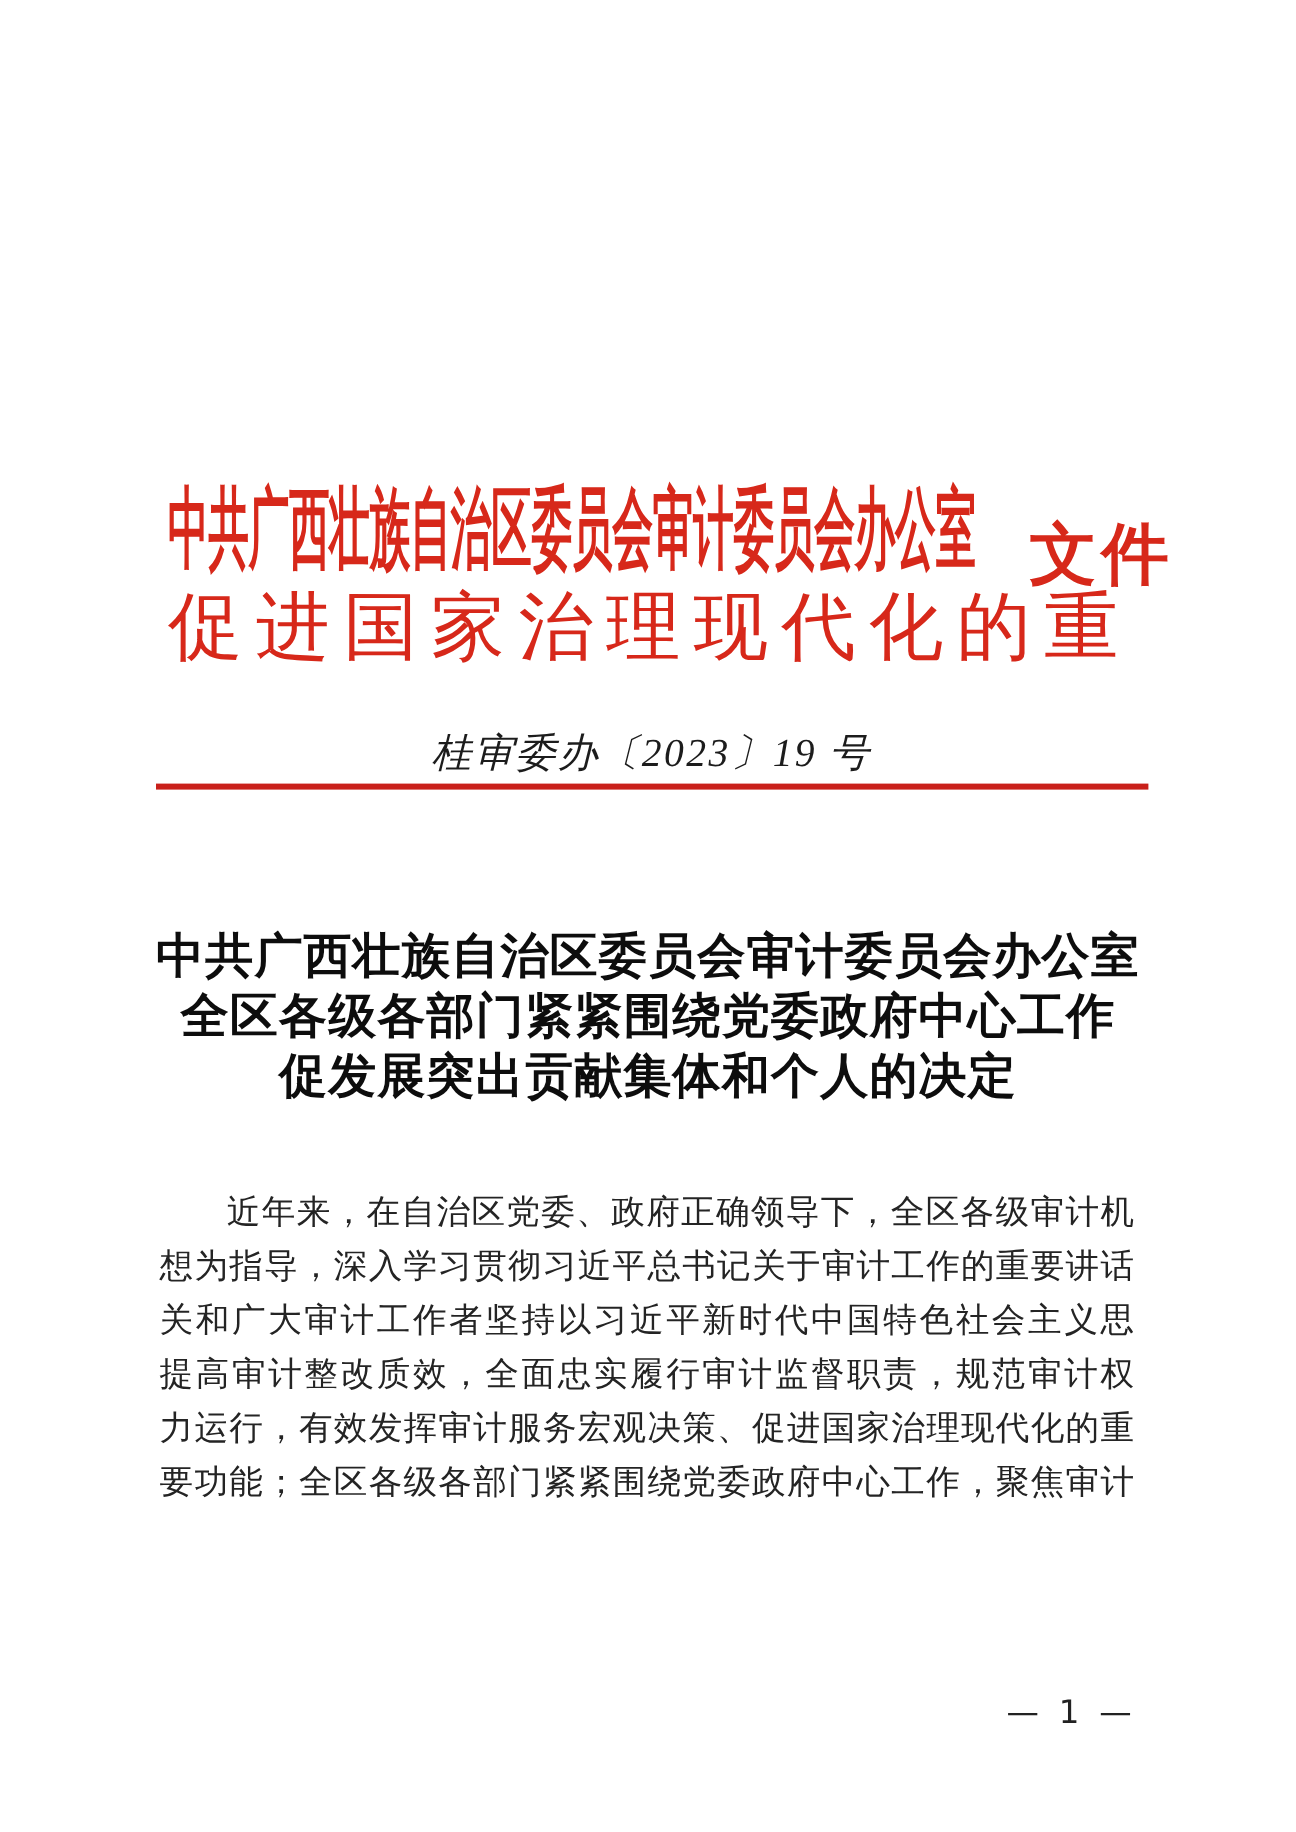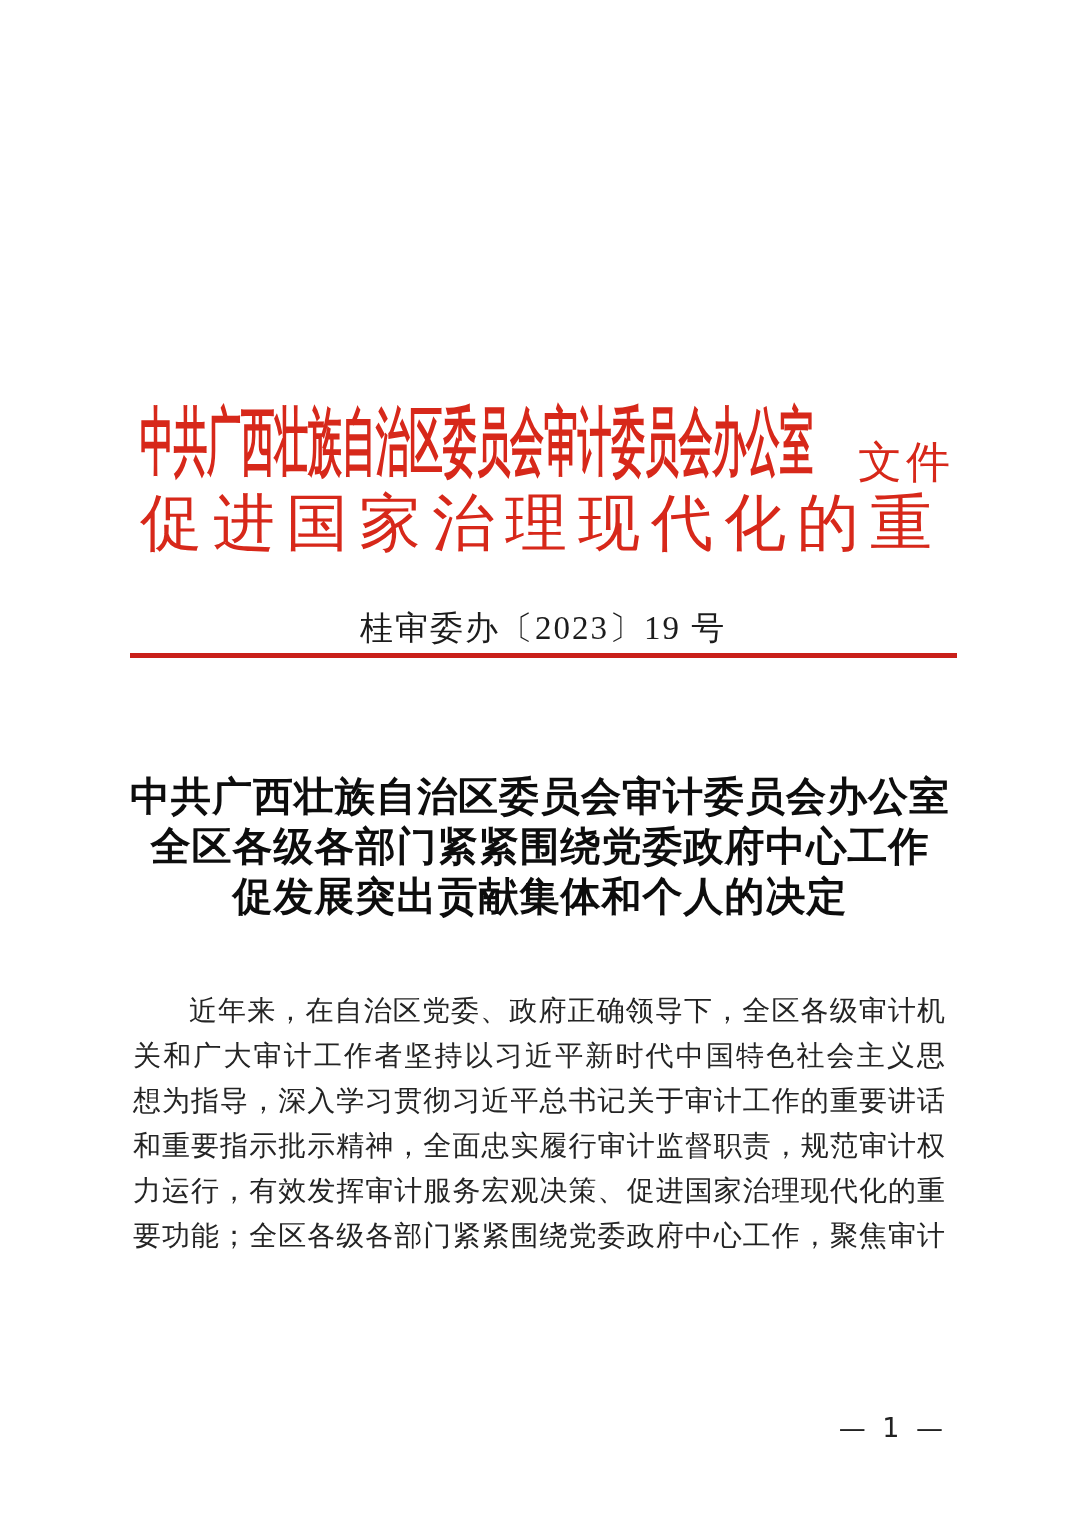--- a/index.html
+++ b/index.html
@@ -34,38 +34,39 @@
     font-size:62px;
     line-height:74px;
     font-weight:400;
     color:var(--header-red);
     letter-spacing:11px;
     white-space:nowrap;
   }
   .doc-type{
     position:absolute;
     left:858px; top:388px;
-    font-size:44px;
+    font-size:56px;
     line-height:78px;
-    font-weight:400;
+    font-weight:700;
     color:var(--header-red);
     letter-spacing:4px;
     white-space:nowrap;
     text-align:center;
   }
   
   .doc-number{
     position:absolute;
     left:130px; top:572px;
     width:826px;
     text-align:center;
     font-size:33px;
     line-height:40px;
     color:#1c1c1c;
     letter-spacing:2px;
+    font-style:italic;
   }
   .red-divider{
     position:absolute;
     left:130px; top:617px;
     width:827px;
     height:5px;
     background:var(--divider-red);
   }
   
   .doc-title{
@@ -127,22 +128,22 @@
   <div class="red-divider"></div>
 
   <div class="doc-title">
     <div class="t-line">中共广西壮族自治区委员会审计委员会办公室</div>
     <div class="t-line">全区各级各部门紧紧围绕党委政府中心工作</div>
     <div class="t-line">促发展突出贡献集体和个人的决定</div>
   </div>
 
   <div class="body-block">
     <div class="b-line first">近年来，在自治区党委、政府正确领导下，全区各级审计机</div>
+    <div class="b-line">想为指导，深入学习贯彻习近平总书记关于审计工作的重要讲话</div>
     <div class="b-line">关和广大审计工作者坚持以习近平新时代中国特色社会主义思</div>
-    <div class="b-line">想为指导，深入学习贯彻习近平总书记关于审计工作的重要讲话</div>
-    <div class="b-line">和重要指示批示精神，全面忠实履行审计监督职责，规范审计权</div>
+    <div class="b-line">提高审计整改质效，全面忠实履行审计监督职责，规范审计权</div>
     <div class="b-line">力运行，有效发挥审计服务宏观决策、促进国家治理现代化的重</div>
     <div class="b-line">要功能；全区各级各部门紧紧围绕党委政府中心工作，聚焦审计</div>
   </div>
 
   <div class="page-number">— 1 —</div>
 
 </div>
 
 </body></html>

